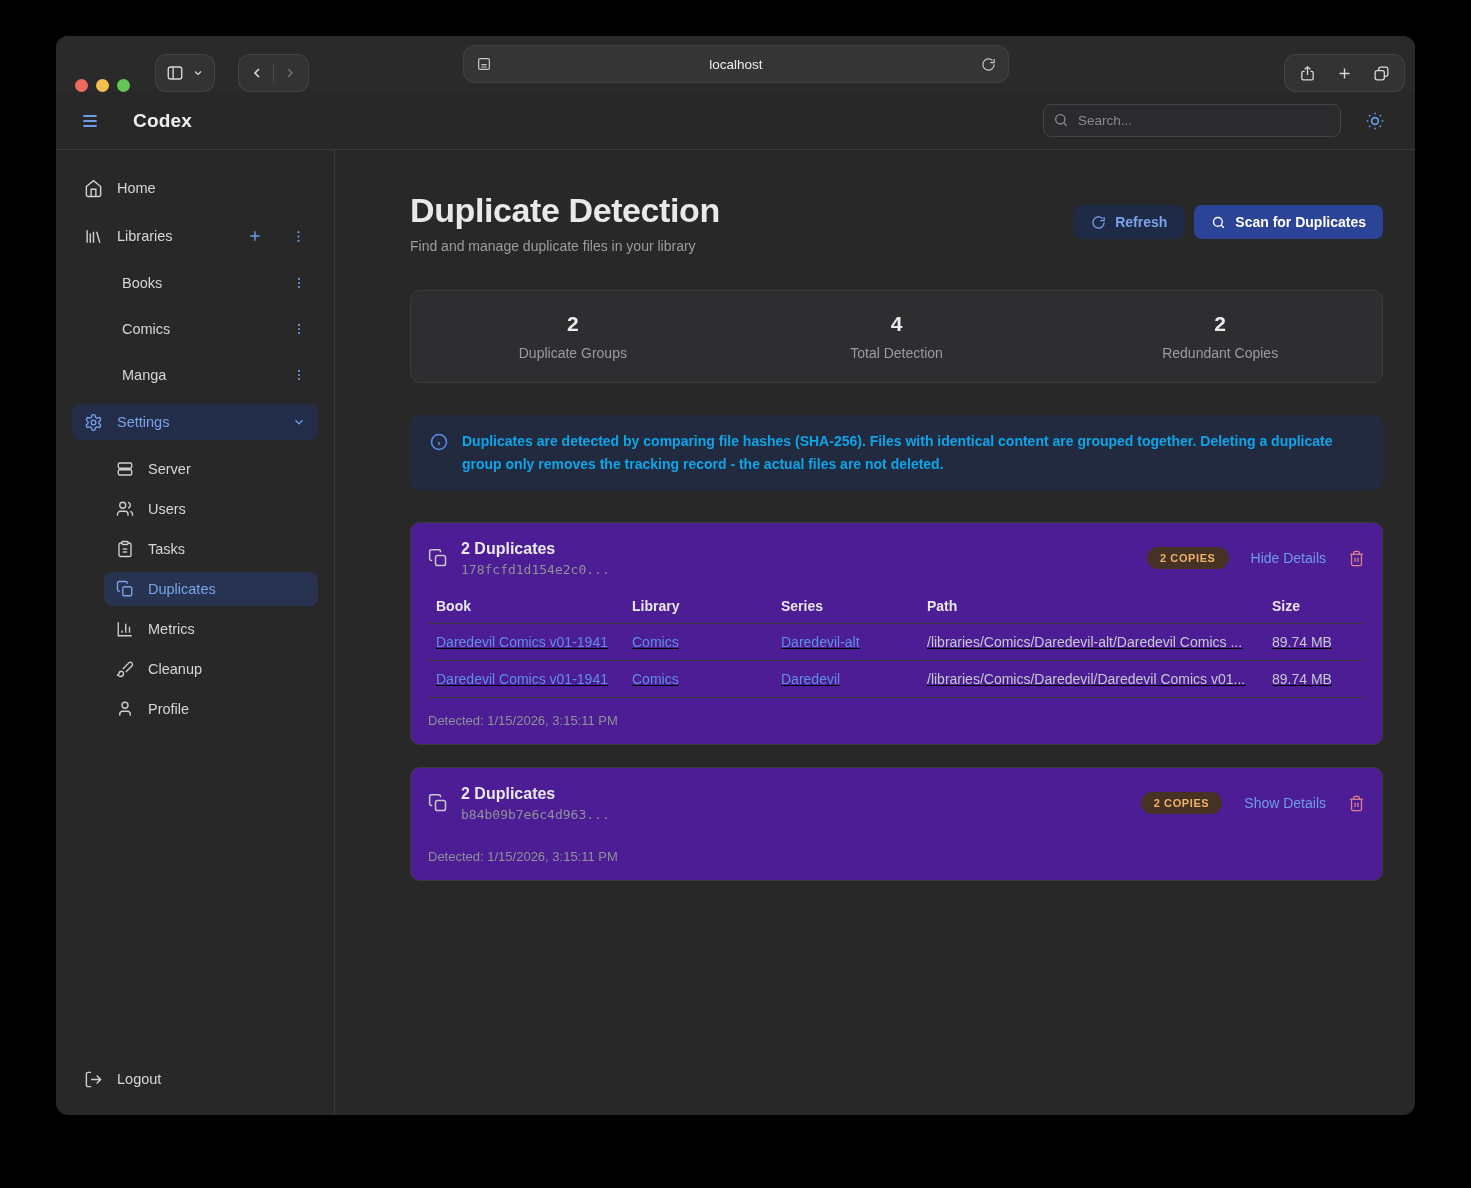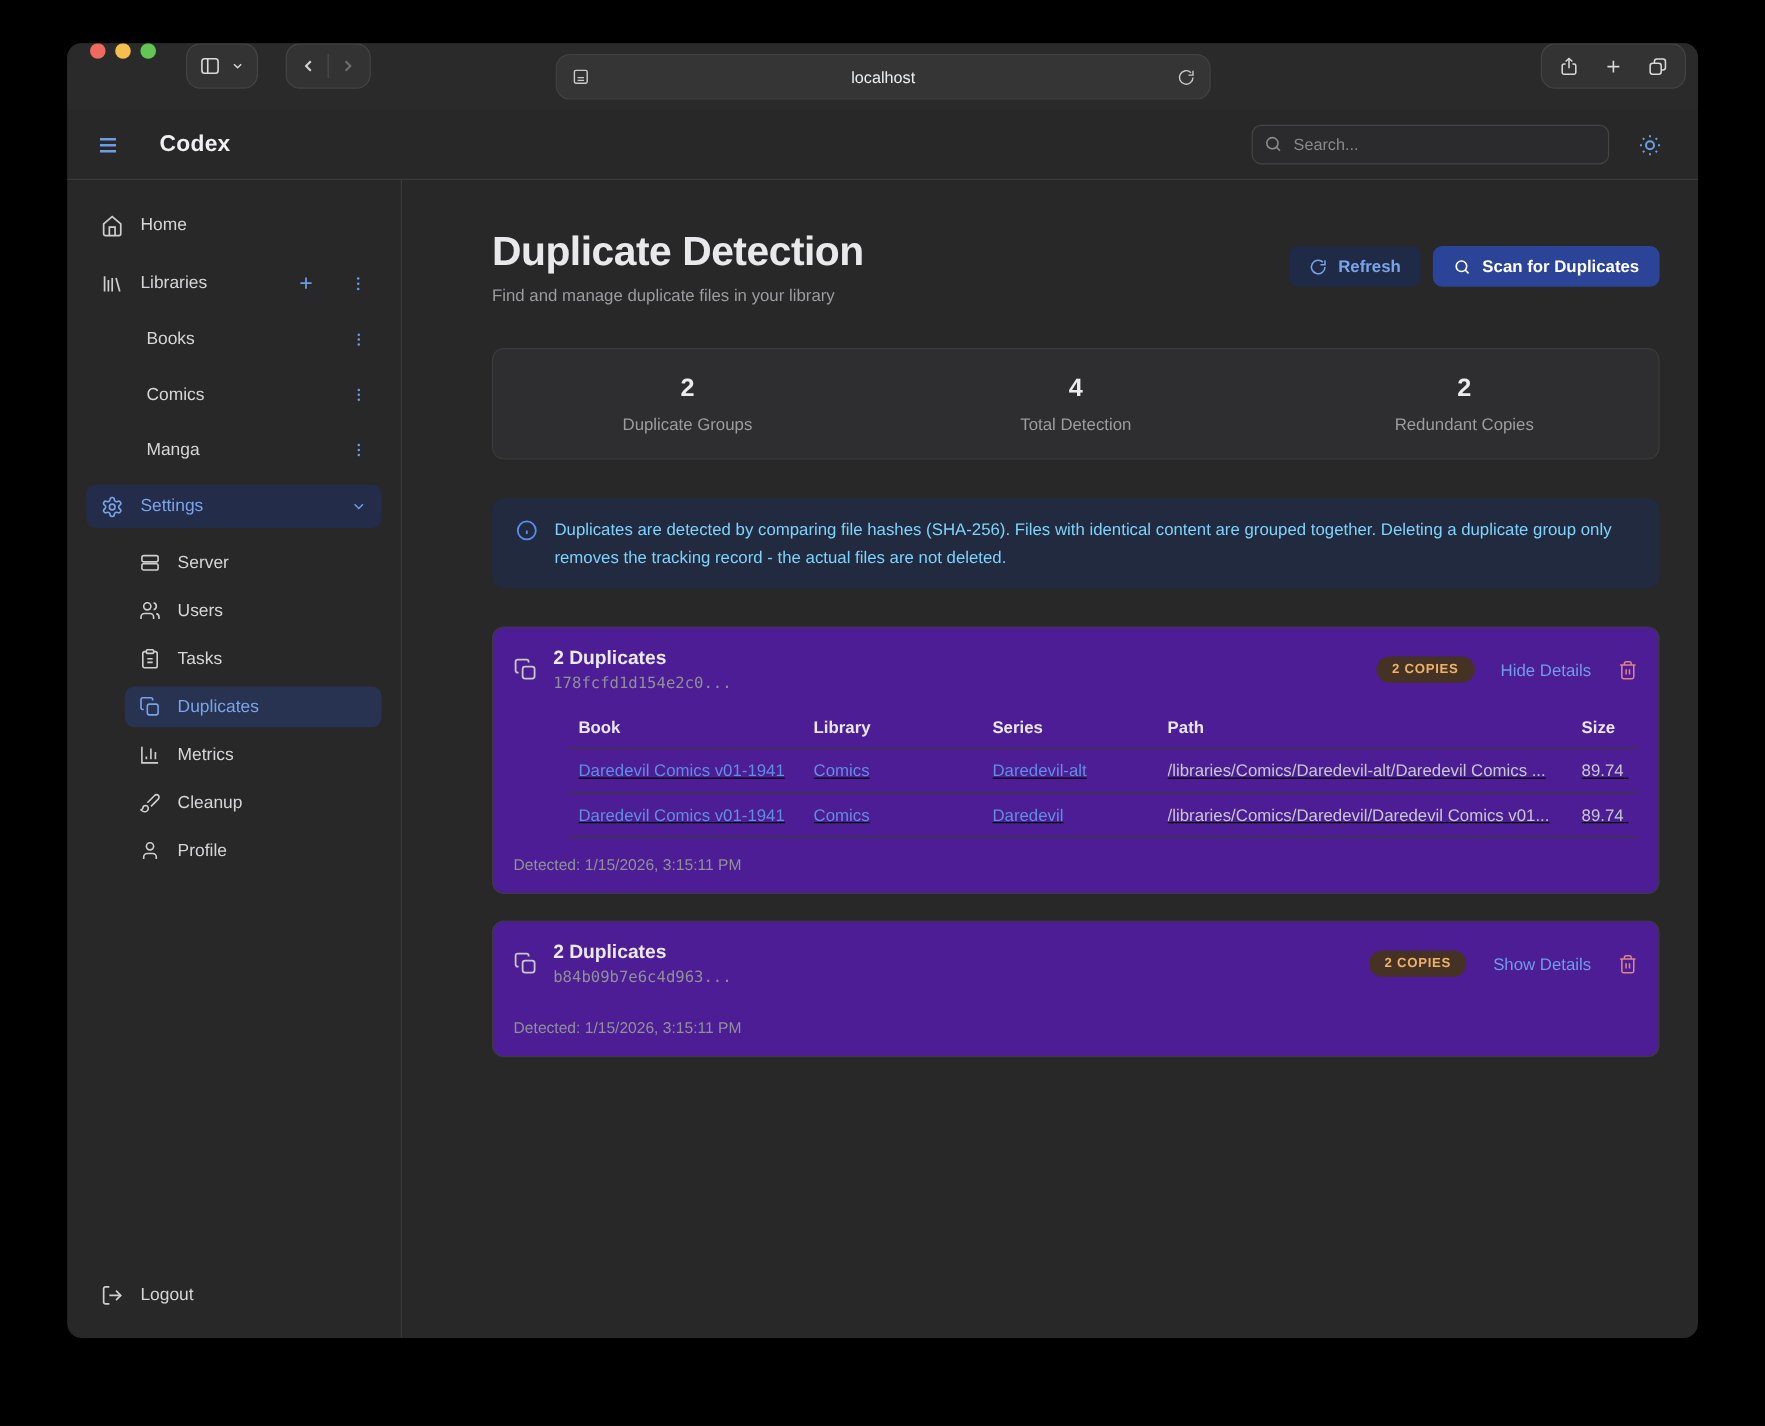--- a/index.html
+++ b/index.html
@@ -4,21 +4,21 @@
 <style>
   * { margin:0; padding:0; box-sizing:border-box; }
   html,body { width:1471px; height:1188px; background:#000; overflow:hidden;
     font-family:"Liberation Sans","DejaVu Sans",sans-serif; }
 
   .window { position:absolute; left:56px; top:36px; width:1359px; height:1079px;
     background:#282828; border-radius:12px; overflow:hidden;
     box-shadow:0 24px 70px rgba(0,0,0,.65); display:flex; flex-direction:column; }
 
   
-  .toolbar { position:relative; height:56px; flex:0 0 56px; display:flex; align-items:flex-start;
+  .toolbar { position:relative; height:56px; flex:0 0 56px; display:flex; align-items:flex-end;
     padding:0 10px 0 19px; background:#2a2a2a; }
   .traffic { display:flex; gap:8px; }
   .light { width:13px; height:13px; border-radius:50%; }
   .light.red { background:#ed6a5f; } .light.yellow { background:#f5bf4f; } .light.green { background:#62c554; }
   .tb-pill { display:flex; align-items:center; height:38px; border-radius:12px;
     background:rgba(255,255,255,.045); border:1px solid rgba(255,255,255,.085);
     color:#d9d9db; padding:0 10px; gap:8px; }
   .tb-pill .dim { color:#6f6f71; }
   .tb-pill .vdiv { width:1px; height:20px; background:rgba(255,255,255,.12); }
   .pill-sidebar { margin-left:25px; }
@@ -77,37 +77,37 @@
 
   .stats-card { margin-top:36px; background:#2e2e30; border:1px solid #3c3c3e;
     border-radius:10px; display:flex; padding:21px 0; }
   .stat { flex:1; display:flex; flex-direction:column; align-items:center; }
   .stat .num { color:#ececef; font-size:21px; font-weight:700; }
   .stat .lbl { color:#9b9ba0; font-size:14px; margin-top:9px; }
 
   .info-box { margin-top:32px; background:#212a3e; border-radius:10px; padding:15px 20px;
     display:flex; gap:14px; }
   .info-box .ic { color:#5b8def; flex:0 0 auto; margin-top:3px; }
-  .info-box .txt { color:#7dd3fc; font-size:14px; line-height:1.58; max-width:935px; }
+  .info-box .txt { color:#0ea5e9; font-size:14px; line-height:1.58; max-width:935px;font-weight:bold; }
 
   .group-card { margin-top:32px; background:#4c1d95; border:1px solid #3c3c3e;
     border-radius:10px; padding:17px 17px 16px; }
   .group-card + .group-card { margin-top:22px; }
   .group-head { display:flex; align-items:center; }
   .group-head .g-ic { color:#c9c9cb; margin-right:13px; display:inline-flex; }
   .g-title { color:#e9e9ec; font-size:16px; font-weight:600; }
   .g-hash { color:#8f9196; font-size:13px; margin-top:4px;
     font-family:"DejaVu Sans Mono","Liberation Mono",monospace; }
   .g-actions { margin-left:auto; display:flex; align-items:center; gap:22px; }
   .badge { background:#453224; color:#edb269; font-size:11px; font-weight:700;
     letter-spacing:.6px; padding:5px 13px; border-radius:999px; }
   .details-link { color:#6f9ce8; font-size:14px; font-weight:400; cursor:pointer; }
   .trash { color:#de8585; cursor:pointer; display:inline-flex; }
 
-  .dup-table { margin-top:13px;margin-left:46px; }
+  .dup-table { margin-top:13px; }
   .t-head, .t-row { display:grid; grid-template-columns:196px 149px 146px 345px 1fr;
     align-items:center; padding:0 8px; border-bottom:1px solid #3a3a3c; }
   .t-head { height:34px; }
   .t-head > div { color:#e7e7ea; font-size:14px; font-weight:700; }
   .t-row { height:37px; font-size:14px;text-decoration:underline; }
   .t-row .cell-link { color:#5f8fe0; cursor:pointer; white-space:nowrap; overflow:hidden; }
   .t-row .cell-plain { color:#c6c9ce; white-space:nowrap; overflow:hidden; }
   .detected { color:#8f9196; font-size:13px; margin-top:15px; }
   .detected.solo { margin-top:27px; }
 </style>

